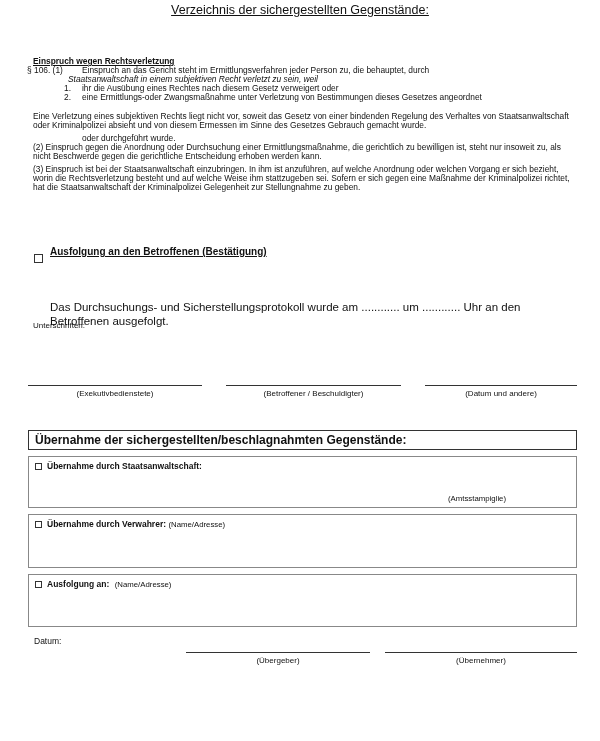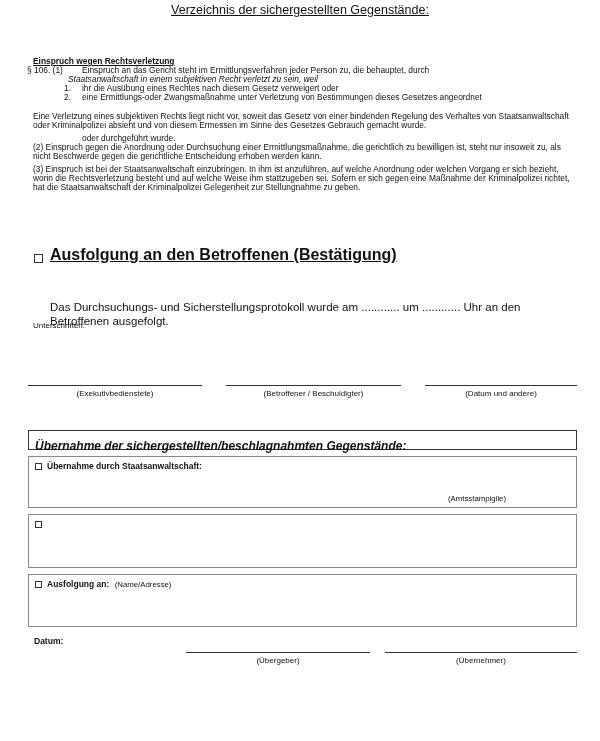--- a/index.html
+++ b/index.html
@@ -33,50 +33,54 @@
 <div class="row small" style="left:82px; top:93px;">eine Ermittlungs-oder Zwangsmaßnahme unter Verletzung von  Bestimmungen dieses Gesetzes angeordnet</div>
 <div class="row small" style="left:82px; top:118px;margin-top:16px;">oder durchgeführt wurde.</div>
 
 <div class="para" style="top:112px;">Eine Verletzung eines subjektiven Rechts liegt nicht vor, soweit das Gesetz von einer bindenden Regelung des Verhaltes von Staatsanwaltschaft oder Kriminalpolizei absieht und von diesem Ermessen im Sinne des Gesetzes Gebrauch gemacht wurde.</div>
 <div class="para" style="top:143px;">(2) Einspruch gegen die Anordnung oder Durchsuchung einer Ermittlungsmaßnahme, die gerichtlich  zu bewilligen ist, steht nur insoweit zu, als nicht Beschwerde gegen die gerichtliche Entscheidung erhoben werden kann.</div>
 <div class="para" style="top:165px;">(3) Einspruch ist bei der Staatsanwaltschaft einzubringen. In ihm ist anzuführen, auf welche Anordnung oder welchen Vorgang er sich bezieht, worin die Rechtsverletzung besteht und auf welche Weise ihm stattzugeben sei.  Sofern er sich gegen eine Maßnahme der Kriminalpolizei richtet, hat die Staatsanwaltschaft der Kriminalpolizei Gelegenheit zur Stellungnahme zu geben.</div>
 
 <div class="abs" style="left:34px; top:249px;">
   <span class="cb cb-lg"></span>
 </div>
-<div class="row h-ul" style="left:50px; top:246px; font-size:16px;">Ausfolgung an den Betroffenen (Bestätigung)</div>
+<div class="row h-ul" style="left:50px; top:246px; font-size:10px;">Ausfolgung an den Betroffenen (Bestätigung)</div>
 <div class="abs" style="left:50px; top:260px; width:520px; font-size:11.5px; line-height:14px;margin-top:40px;">Das Durchsuchungs- und Sicherstellungsprotokoll wurde am ............ um ............ Uhr an den Betroffenen ausgefolgt.</div>
 
 <div class="row" style="left:33px; top:321px; font-size:8px;">Unterschriften:</div>
 <div class="sigline" style="left:28px; width:174px; top:385px;"></div>
 <div class="siglabel" style="left:28px; width:174px; top:389px;">(Exekutivbedienstete)</div>
 <div class="sigline" style="left:226px; width:175px; top:385px;"></div>
 <div class="siglabel" style="left:226px; width:175px; top:389px;">(Betroffener / Beschuldigter)</div>
 <div class="sigline" style="left:425px; width:152px; top:385px;"></div>
 <div class="siglabel" style="left:425px; width:152px; top:389px;">(Datum und andere)</div>
 
 <div class="box box-title" style="top:430px; height:20px;">
-  <div class="row" style="left:6px; top:8px; font-size:12px; font-weight:bold;font-style:italic;">Übernahme der sichergestellten/beschlagnahmten Gegenstände:</div>
+  <div class="row" style="left:6px; top:2px; font-size:12px; font-weight:bold;">Übernahme der sichergestellten/beschlagnahmten Gegenstände:</div>
 </div>
 
 <div class="box" style="top:456px; height:52px;">
   <span class="cb abs" style="left:6px; top:6px;"></span>
   <div class="row" style="left:18px; top:4px; font-size:8.5px; font-weight:bold;">Übernahme durch Staatsanwaltschaft:</div>
   <div class="row" style="left:419px; top:37px; font-size:7.8px;">(Amtsstampiglie)</div>
 </div>
 
 <div class="box" style="top:514px; height:54px;">
   <span class="cb abs" style="left:6px; top:6px;"></span>
+  <div class="row" style="left:18px; top:4px; font-size:8.5px;">
+    <b>Übernahme durch Verwahrer:</b>
+    <span style="font-size:7.8px;">(Name/Adresse)</span>
+  </div>
 </div>
 
 <div class="box" style="top:574px; height:53px;">
   <span class="cb abs" style="left:6px; top:6px;"></span>
   <div class="row" style="left:18px; top:4px; font-size:8.5px;">
     <b>Ausfolgung an:</b>
     <span style="font-size:7.8px; margin-left:3px;">(Name/Adresse)</span>
   </div>
 </div>
 
-<div class="row" style="left:34px; top:636px; font-size:8.5px; font-weight:bold;">Datum:</div>
+<div class="row" style="left:34px; top:636px; font-size:8.5px; font-weight:normal;">Datum:</div>
 <div class="sigline" style="left:186px; width:184px; top:652px;"></div>
 <div class="siglabel" style="left:186px; width:184px; top:656px;">(Übergeber)</div>
 <div class="sigline" style="left:385px; width:192px; top:652px;"></div>
 <div class="siglabel" style="left:385px; width:192px; top:656px;">(Übernehmer)</div>
 
 </body></html>

